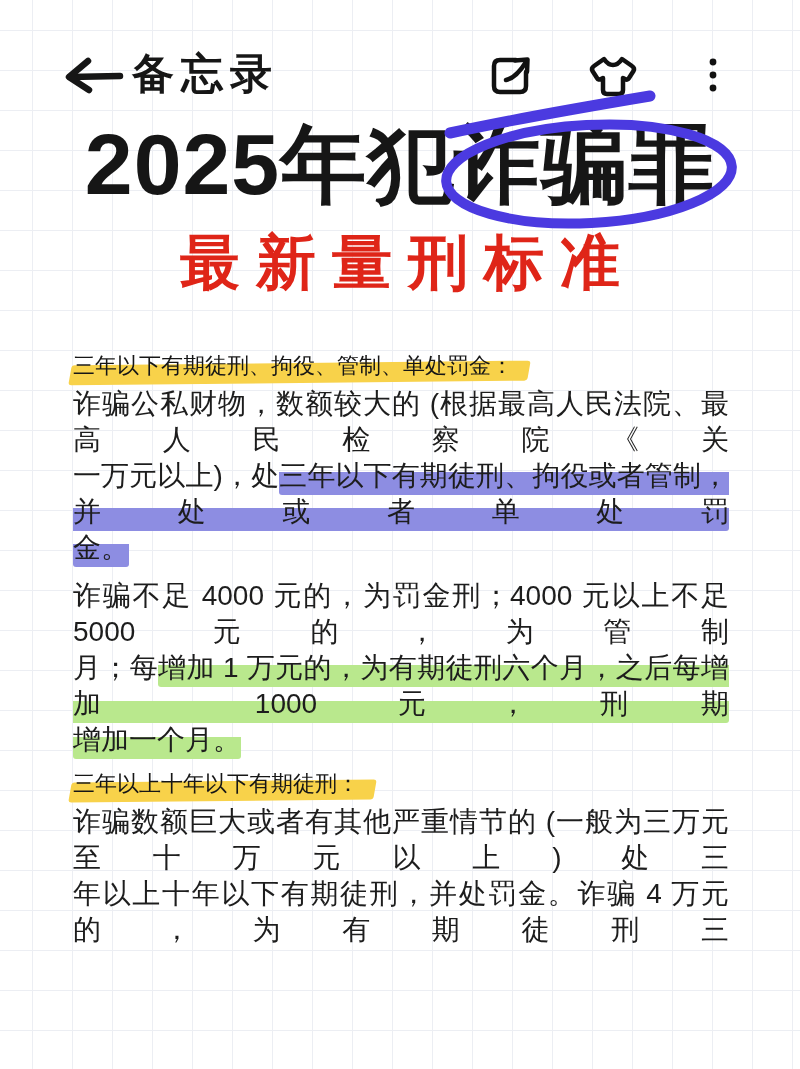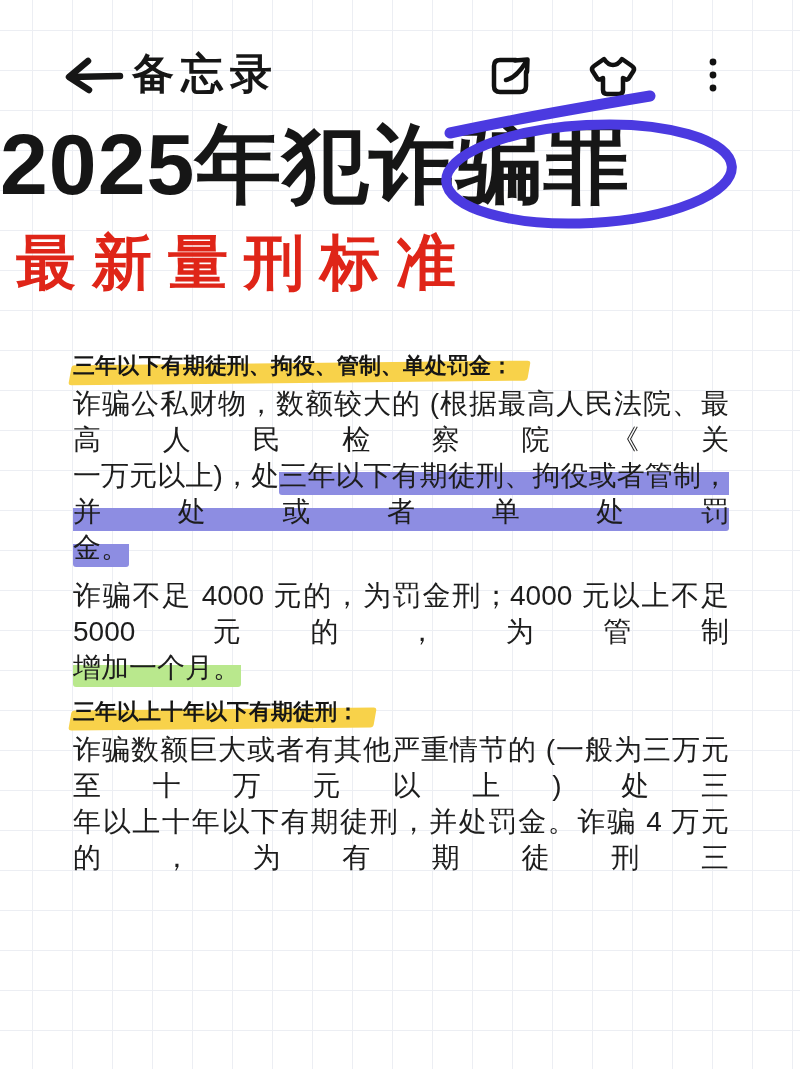--- a/index.html
+++ b/index.html
@@ -36,39 +36,39 @@
     position:absolute;left:132px;top:2px;
     font-size:42px;font-weight:900;color:var(--ink);
     letter-spacing:7px;
   }
   .action{position:absolute;top:10px;width:46px;height:44px;cursor:pointer;}
   .action.share{left:488px;}
   .action.shirt{left:588px;}
   .action.more{left:706px;}
 
   
-  .title-wrap{position:absolute;top:114px;left:0;width:800px;}
+  .title-wrap{position:absolute;top:114px;left:0;width:800px;text-align:center;}
   .title-line1{
     font-size:86px;font-weight:900;color:var(--ink);
     letter-spacing:1px;line-height:1.18;white-space:nowrap;
   }
   .subtitle{
     margin-top:8px;
     font-size:60px;font-weight:900;color:var(--red);
     letter-spacing:16px;text-indent:16px;white-space:nowrap;
   }
   .circle-annotation{
     position:absolute;left:428px;top:-26px;width:334px;height:152px;
     pointer-events:none;overflow:visible;
   }
 
   
   .body-wrap{position:absolute;top:352px;left:73px;width:656px;}
   .section-heading{
-    font-size:22px;font-weight:700;color:var(--ink);
+    font-size:22px;font-weight:400;color:var(--ink);
     margin:10px 0 6px;line-height:28px;
   }
   .section:first-child .section-heading{margin-top:0;}
   .hl-head{position:relative;display:inline-block;z-index:0;}
   .hl-head::before{
     content:"";position:absolute;z-index:-1;
     left:-3px;right:-16px;top:40%;bottom:-10%;
     background:var(--yellow);
     border-radius:3px;
     transform:skew(-10deg,-0.6deg);
@@ -148,20 +148,21 @@
 <div class="body-wrap">
     <div class="section">
       <div class="section-heading"><span class="hl-head">三年以下有期徒刑、拘役、管制、单处罚金：</span></div>
       <div class="para">
         <div class="line just"><span>诈骗公私财物，数额较大的 (根据最高人民法院、最高人民检察院《关</span></div>
         <div class="line just"><span>一万元以上)，处</span><span class="hl hl-purple">三年以下有期徒刑、拘役或者管制，并处或者单处罚</span></div>
         <div class="line"><span class="hl hl-purple">金。</span></div>
       </div>
       <div class="para">
         <div class="line just"><span>诈骗不足 4000 元的，为罚金刑；4000 元以上不足 5000 元的，为管制</span></div>
+        <div class="line just"><span>月；每</span><span class="hl hl-green">增加 1 万元的，为有期徒刑六个月，之后每增加 1000 元，刑期</span></div>
         <div class="line"><span class="hl hl-green">增加一个月。</span></div>
       </div>
     </div>
     <div class="section">
       <div class="section-heading"><span class="hl-head">三年以上十年以下有期徒刑：</span></div>
       <div class="para">
         <div class="line just"><span>诈骗数额巨大或者有其他严重情节的 (一般为三万元至十万元以上) 处三</span></div>
         <div class="line just"><span>年以上十年以下有期徒刑，并处罚金。诈骗 4 万元的，为有期徒刑三</span></div>
       </div>
     </div>

